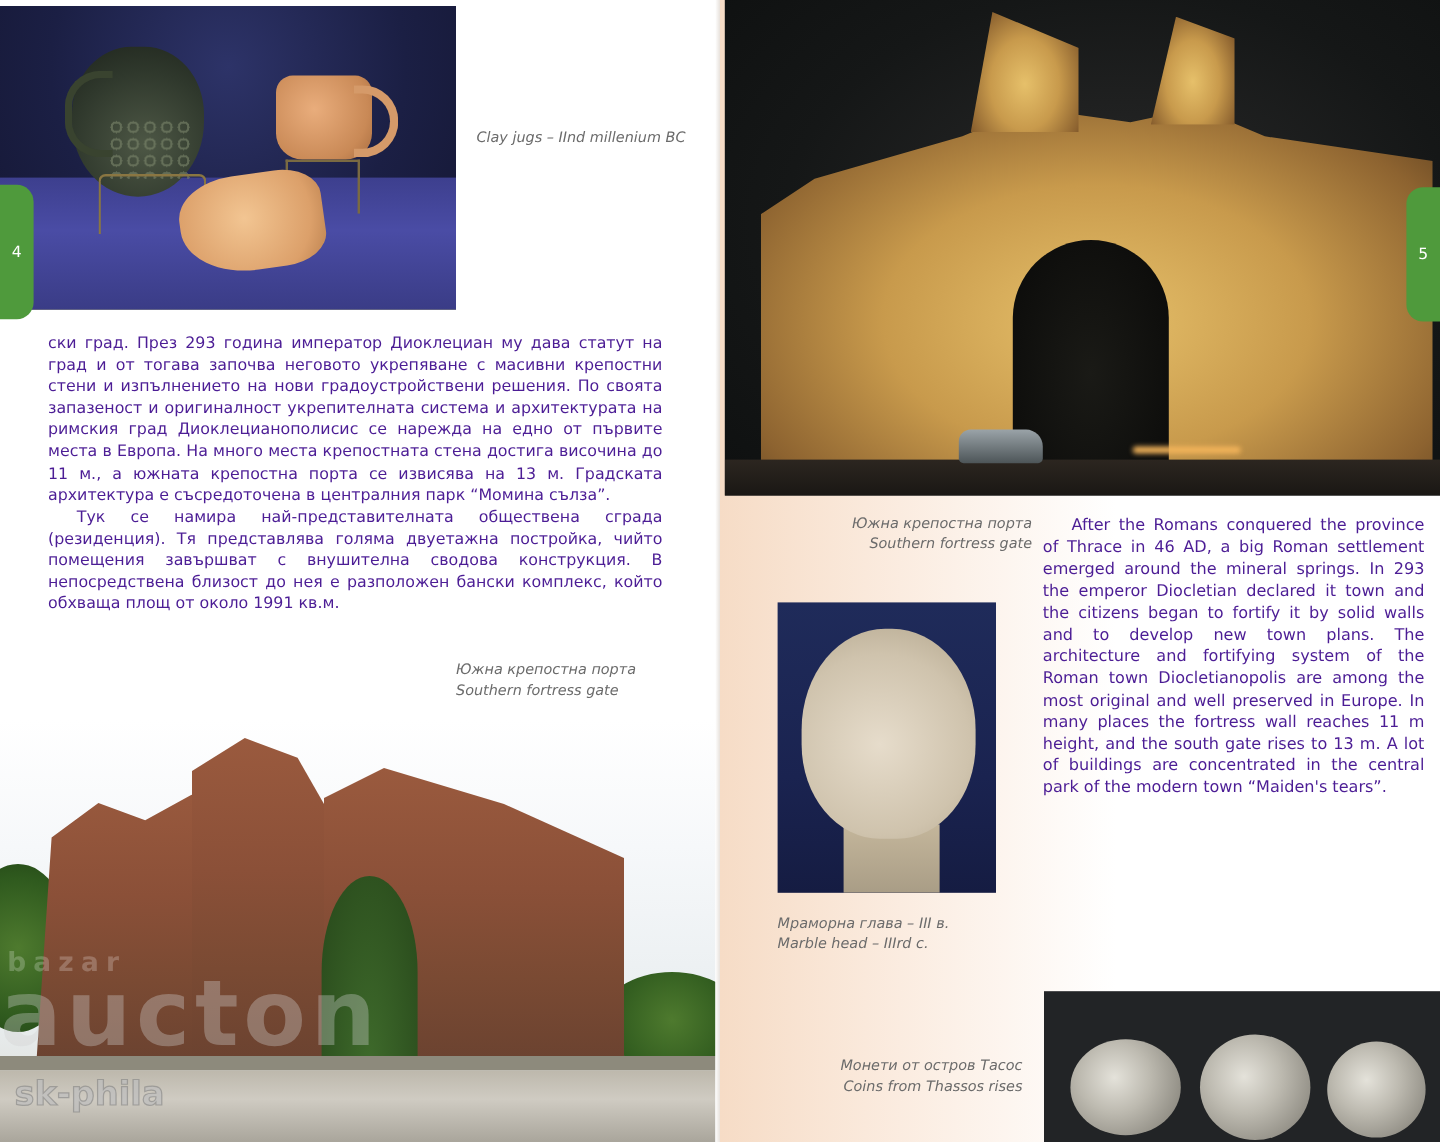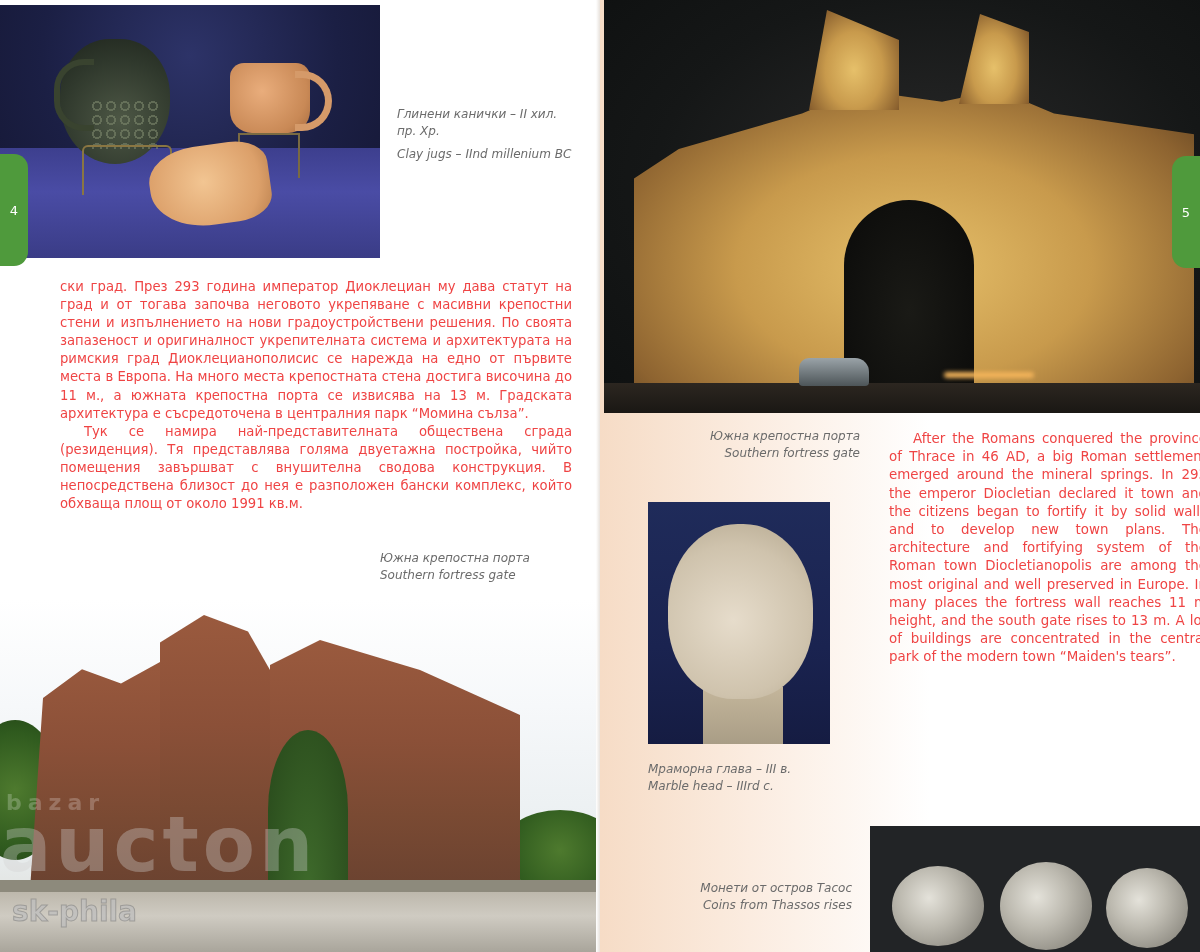--- a/index.html
+++ b/index.html
@@ -40,21 +40,21 @@
   .caption { position: absolute; font-family: "DejaVu Sans", sans-serif; font-style: italic; font-size: 12px; line-height: 17px; color: #6b6b6b; }
   .caption p { margin-bottom: 6px; }
   .cap-jugs { left: 397px; top: 106px; width: 180px; }
   .cap-gate-left { left: 380px; top: 550px; width: 180px; }
   .cap-gate-right { left: 620px; top: 428px; width: 240px; text-align: right; }
   .cap-head { left: 648px; top: 761px; width: 200px; }
   .cap-coins { left: 620px; top: 880px; width: 232px; text-align: right; }
   .cap-tight p { margin-bottom: 0; }
 
   
-  .body-text { position: absolute; font-size: 13.2px; line-height: 18.1px; color: #ef4444; text-align: justify; margin-left: 20px; }
+  .body-text { position: absolute; font-size: 13.2px; line-height: 18.1px; color: #4c1d95; text-align: justify; }
   .body-text p { text-indent: 0; }
   .body-text p.indent { text-indent: 24px; }
   .text-left { left: 40px; top: 278px; width: 512px; }
   .text-right { left: 869px; top: 430px; width: 318px; font-size: 13.4px; line-height: 18.2px; }
 
   
   .photo-gate-day { left: 0; top: 600px; width: 597px; height: 352px;
     background: linear-gradient(180deg, #ffffff 0%, #f6f8fa 30%, #e9eef0 70%, #d9d7cf 100%); }
   .gate-tree { position: absolute; border-radius: 50%; background: radial-gradient(circle, #4e7a2e 0%, #2f5a1e 70%, #244617 100%); }
   .gate-ruin { position: absolute; background: linear-gradient(180deg, #9a5a3e 0%, #8b5038 40%, #7a4a33 70%, #6a4230 100%); }
@@ -103,21 +103,20 @@
     <div class="cup-orange"></div>
     <div class="cup-legs"></div>
     <div class="pot-fallen"></div>
   </div>
 
   <div class="tab tab-left">
     <span>4</span>
   </div>
 
   <div class="caption cap-jugs">
-    <p>Глинени канички – II хил. пр. Хр.</p>
     <p>Clay jugs – IInd millenium BC</p>
   </div>
 
   <div class="body-text text-left">
     <p>ски град. През 293 година император Диоклециан му дава статут на град и от тогава започва неговото укрепяване с масивни крепостни стени и изпълнението на нови градоустройствени решения. По своята запазеност и оригиналност укрепителната система и архитектурата на римския град Диоклецианополисис се нарежда на едно от първите места в Европа. На много места крепостната стена достига височина до 11 м., а южната крепостна порта се извисява на 13 м. Градската архитектура е съсредоточена в централния парк “Момина сълза”.</p>
     <p class="indent">Тук се намира най-представителната обществена сграда (резиденция). Тя представлява голяма двуетажна постройка, чийто помещения завършват с внушителна сводова конструкция. В непосредствена близост до нея е разположен бански комплекс, който обхваща площ от около 1991 кв.м.</p>
   </div>
 
   <div class="caption cap-gate-left cap-tight">
     <p>Южна крепостна порта</p>

